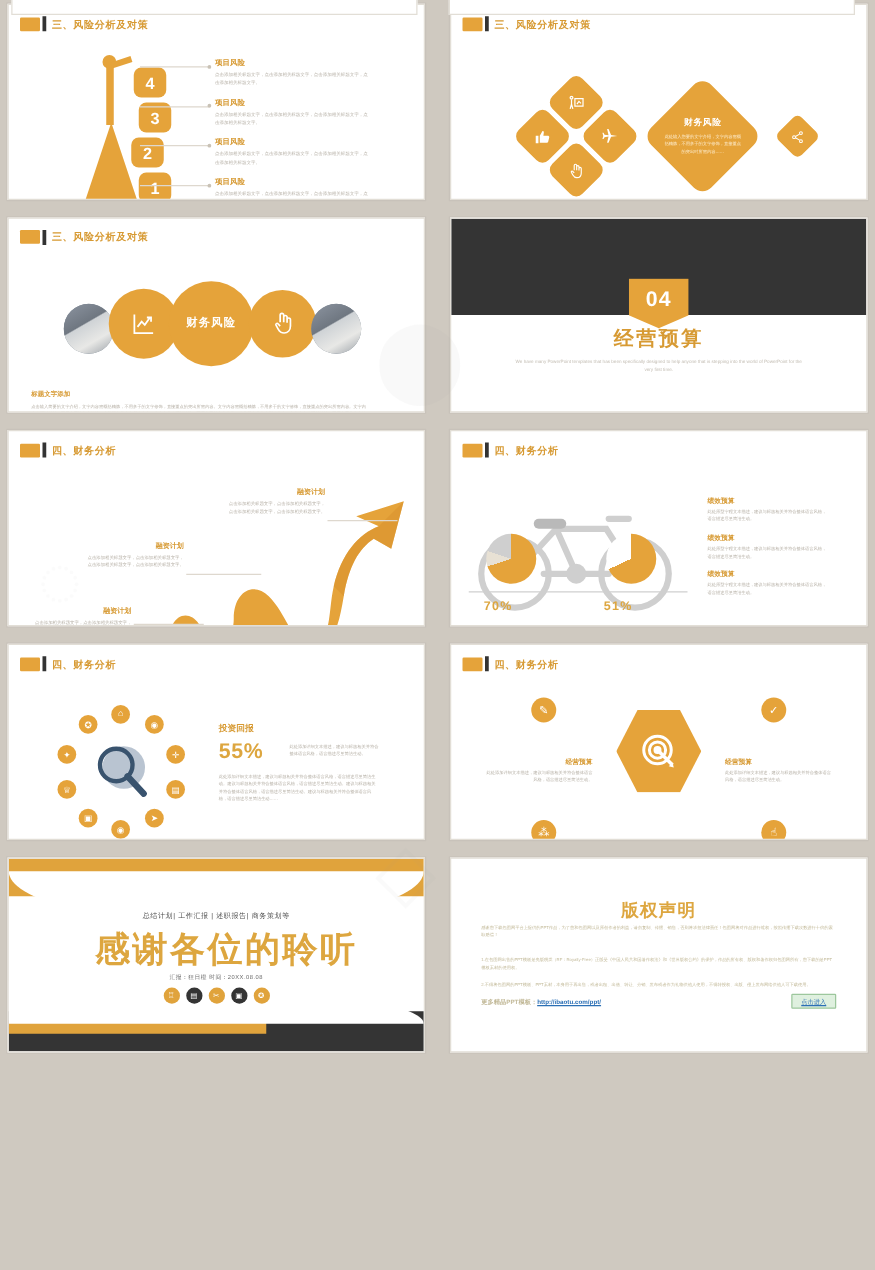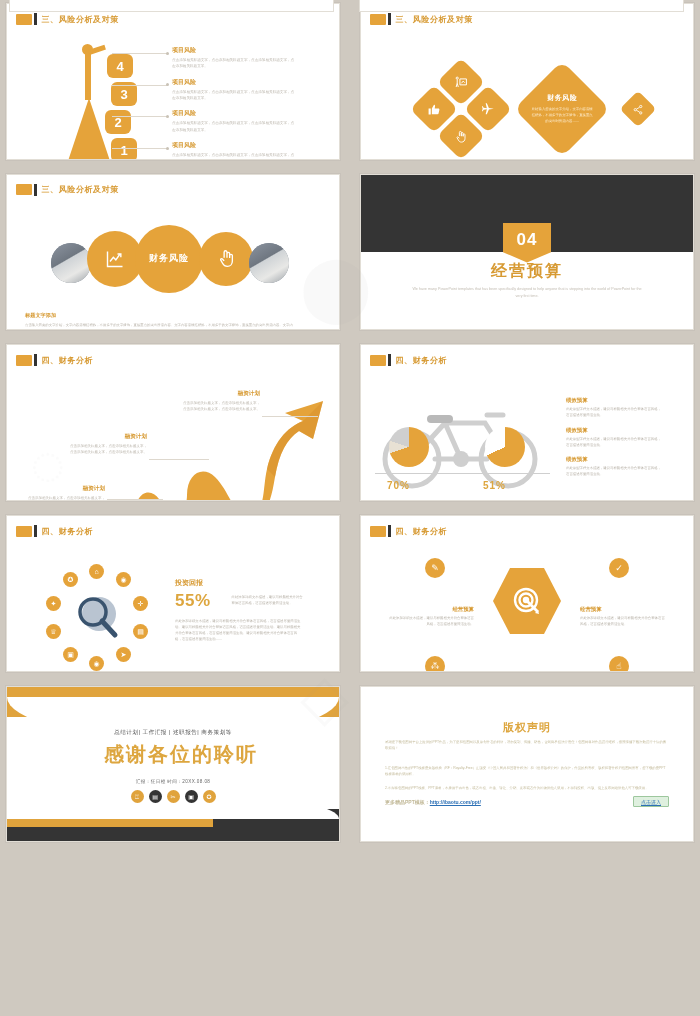--- a/index.html
+++ b/index.html
@@ -112,28 +112,28 @@
   
   .s9{background:#fff;}
   .s9-topband{position:absolute;left:0;right:0;top:0;height:30px;background:#e0a33c;}
   .s9-topcurve{position:absolute;left:0;right:0;top:10px;height:42px;background:#fff;border-radius:0 0 50% 50%/0 0 100% 100%;}
   .s9-botdark{position:absolute;left:0;right:0;bottom:0;height:32px;background:#343434;}
   .s9-botorange{position:absolute;left:0;bottom:14px;width:62%;height:28px;background:#e0a33c;
                 border-radius:60% 100% 0 0/100% 60% 0 0;}
   .s9-botwhite{position:absolute;left:0;right:0;bottom:22px;height:34px;background:#fff;
                border-radius:0 80% 0 0 / 0 100% 0 0;}
   .s9-sub{position:absolute;left:0;right:0;top:42px;text-align:center;font-size:5.6px;color:#4d4d4d;letter-spacing:.5px;}
-  .s9-title{position:absolute;left:16px;right:0;top:54px;text-align:center;font-size:20px;font-weight:bold;color:#dda63f;letter-spacing:2px;}
+  .s9-title{position:absolute;left:16px;right:0;top:54px;text-align:center;font-size:28px;font-weight:bold;color:#dda63f;letter-spacing:2px;}
   .s9-meta{position:absolute;left:0;right:0;top:92px;text-align:center;font-size:4.6px;color:#6a6a6a;letter-spacing:.4px;}
   .s9-icons{position:absolute;left:0;right:0;top:103px;display:flex;justify-content:center;gap:5px;}
   .s9-icons div{width:13px;height:13px;border-radius:50%;display:flex;align-items:center;justify-content:center;
                 color:#fff;font-size:6px;}
 
   
-  .s10-title{position:absolute;left:0;right:0;top:33px;text-align:center;font-size:11px;font-weight:bold;color:#dda63f;letter-spacing:1px;}
+  .s10-title{position:absolute;left:0;right:0;top:33px;text-align:center;font-size:14px;font-weight:bold;color:#dda63f;letter-spacing:1px;}
   .s10-p{position:absolute;left:24px;right:24px;font-size:3.4px;color:#c2b998;line-height:1.85;}
   .s10-foot{position:absolute;left:24px;bottom:36px;font-size:5px;color:#c2b998;font-weight:bold;}
   .s10-foot a{color:#2b6fb5;text-decoration:underline;}
   .s10-btn{position:absolute;right:24px;bottom:34px;background:#dff0df;border:1px solid #9dc79d;
            padding:1.5px 7px;font-size:5px;color:#2b6fb5;text-decoration:underline;border-radius:1px;}
 
   
   .topstrip{position:absolute;left:0;top:0;width:700px;height:14px;}
   .topstrip .half{position:absolute;top:-30px;height:42px;background:#fff;border:1px solid #e2ded6;box-sizing:border-box;}
 </style>

